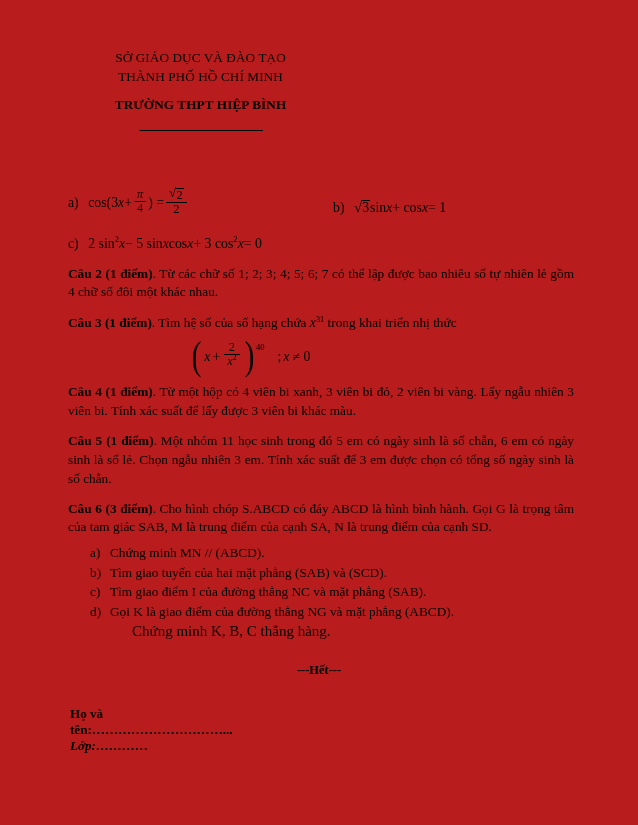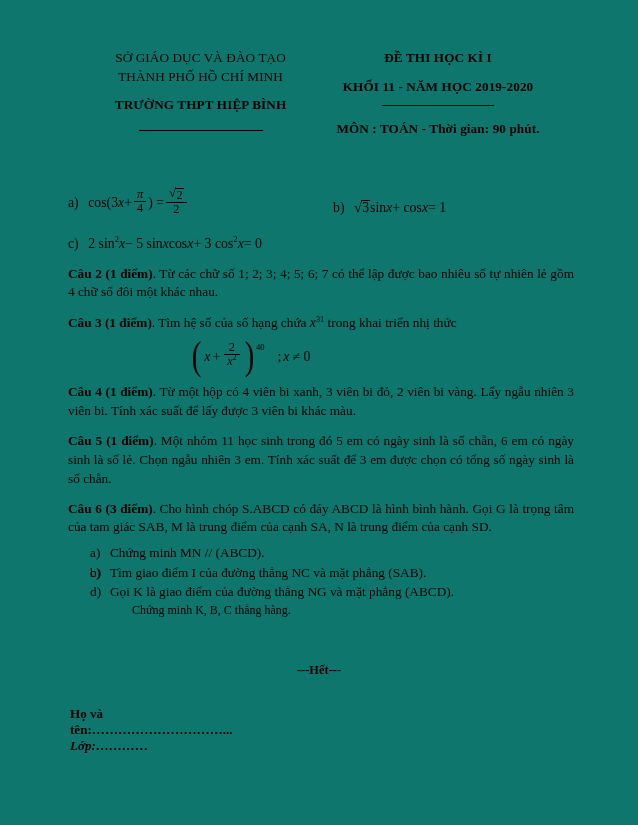--- a/index.html
+++ b/index.html
@@ -13,21 +13,21 @@
     font-family: "Liberation Serif", "DejaVu Serif", serif;
     color: #000000;
     position: relative;
     overflow: hidden;
   }
 
   .page {
     position: relative;
     width: 638px;
     height: 825px;
-    background: #0f766e;
+    background: #b91c1c;
   }
 
   
   .header {
     position: absolute;
     top: 48px;
     left: 0;
     width: 638px;
     display: flex;
     flex-direction: row;
@@ -188,21 +188,21 @@
     font-size: 13.3px;
     line-height: 1.46;
     padding-left: 42px;
     position: relative;
   }
   .sublist li .mk {
     position: absolute;
     left: 22px;
   }
   .sub-cont {
-    font-size: 12px;
+    font-size: 15px;
     line-height: 1.46;
     padding-left: 64px;
   }
 
   
   .het {
     position: absolute;
     top: 663px;
     left: 0;
     width: 638px;
@@ -232,28 +232,20 @@
   <div class="header">
 
     <div class="header-left">
       <div class="hdr-line">SỞ GIÁO DỤC VÀ ĐÀO TẠO</div>
       <div class="hdr-line">THÀNH PHỐ HỒ CHÍ MINH</div>
       <div class="gap-sm"></div>
       <div class="hdr-line hdr-bold">TRƯỜNG THPT HIỆP BÌNH</div>
       <div class="rule rule-left"></div>
     </div>
 
-    <div class="header-right">
-      <div class="hdr-line hdr-bold">ĐỀ THI  HỌC KÌ I</div>
-      <div class="gap-sm"></div>
-      <div class="hdr-line hdr-bold">KHỐI  11  -  NĂM HỌC 2019-2020</div>
-      <div class="rule rule-right"></div>
-      <div class="gap-md"></div>
-      <div class="hdr-line hdr-bold">MÔN : TOÁN - Thời gian: 90 phút.</div>
-    </div>
 
   </div>
 
   <div class="content">
 
 
     <div class="eqrow">
       <div class="eq-a math">
         <span>a)</span>
         <span style="margin-left:6px;">cos(3</span><span class="mi">x</span><span>+</span><span class="frac"><span class="num mi">π</span><span class="den">4</span></span><span>)</span>
@@ -303,21 +295,21 @@
     <div class="para">
       <span class="qlabel">Câu 5 (1 điểm)</span><span>. Một nhóm 11 học sinh trong đó 5 em có ngày sinh là số chẵn, 6 em có ngày sinh là số lẻ. Chọn ngẫu nhiên 3 em. Tính xác suất để  3 em  được chọn có tổng số ngày sinh là số chẵn.</span>
     </div>
 
     <div class="para" style="margin-bottom:0;">
       <span class="qlabel">Câu 6 (3 điểm)</span><span>. Cho hình chóp S.ABCD có đáy ABCD là hình bình hành. Gọi G là trọng tâm của tam giác SAB, M là trung điểm của cạnh SA, N là trung điểm của cạnh SD.</span>
     </div>
 
     <ul class="sublist">
       <li><span class="mk">a)</span><span>Chứng minh MN // (ABCD).</span></li>
-      <li><span class="mk">b)</span></li>
+      <li><span class="mk">b)</span><span>Tìm giao tuyến của hai mặt phẳng (SAB) và (SCD).</span></li>
       <li><span class="mk">c)</span><span>Tìm giao điểm I của đường thẳng NC và mặt phẳng (SAB).</span></li>
       <li><span class="mk">d)</span><span>Gọi K là giao điểm của đường thẳng NG và mặt phẳng (ABCD).</span></li>
     </ul>
     <div class="sub-cont">Chứng minh K, B, C thẳng hàng.</div>
 
   </div>
 
   <div class="het">---Hết---</div>
 
   <div class="signline">

